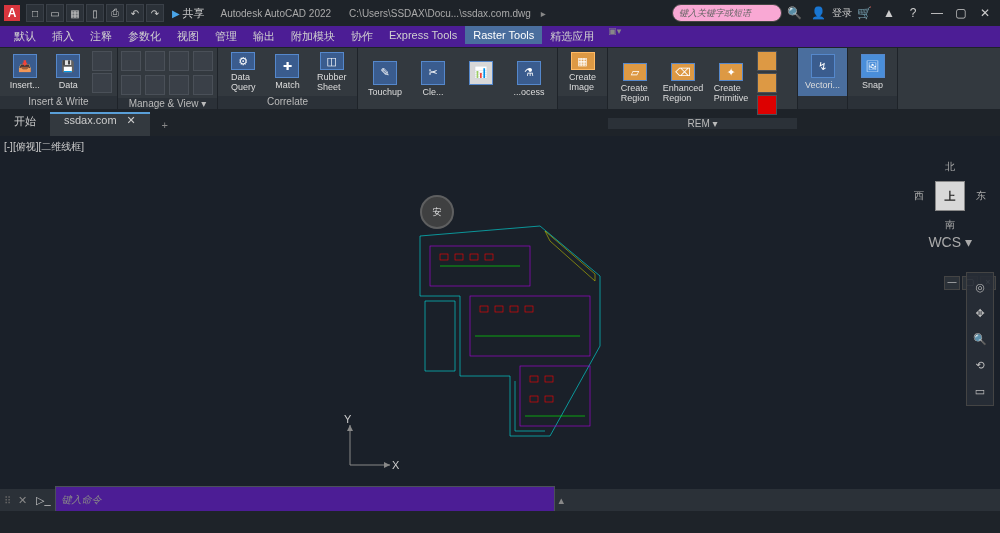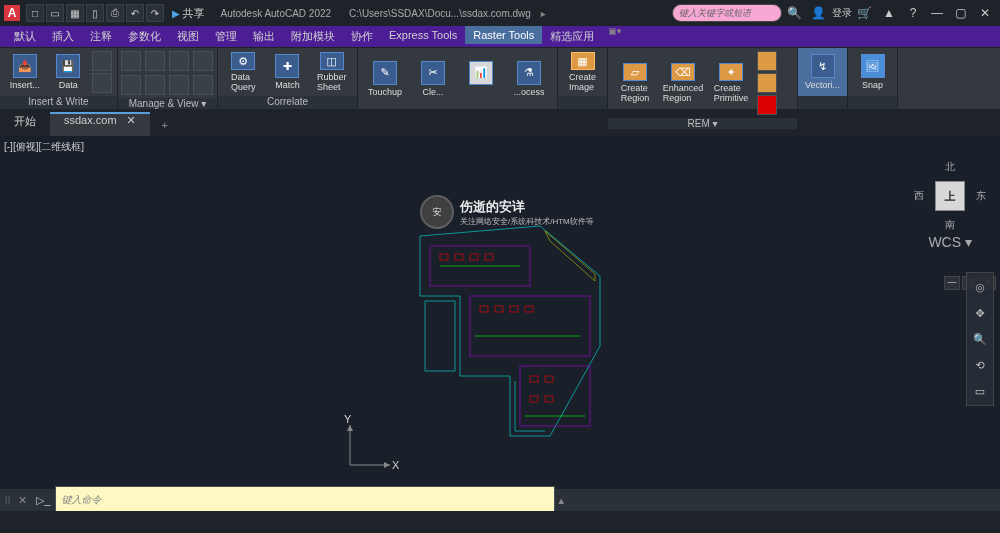--- a/index.html
+++ b/index.html
@@ -34,21 +34,21 @@
 .vc-face{width:30px;height:30px;background:#d8d8d8;color:#222;display:flex;align-items:center;justify-content:center;font-size:11px;font-weight:bold;border:1px solid #888}
 .vc-dir{position:absolute;font-size:10px;color:#aaa}
 .wcs{position:absolute;top:98px;right:28px;font-size:14px;color:#aaa}
 .navbar{position:absolute;top:136px;right:6px;width:28px;background:rgba(40,46,54,.9);border:1px solid #444;display:flex;flex-direction:column;align-items:center;padding:4px 0;gap:6px}
 .navbar .nb{width:20px;height:20px;font-size:11px;text-align:center;line-height:20px;cursor:pointer;color:#bbb}
 .ucs{position:absolute;bottom:14px;left:340px}
 .drawing{position:absolute;top:70px;left:400px;width:240px;height:240px}
 .cmdbar{position:absolute;bottom:22px;left:0;right:0;height:22px;background:#2b3138;display:flex;align-items:center;padding:0 4px;gap:4px}
 .cmd-handle{width:10px;color:#666;font-size:10px}
 .cmd-close{width:14px;font-size:11px;color:#888}
-.cmd-input{flex:1;max-width:500px;height:28px;background:#fef9c3;border:1px solid #4a5058;padding:0 6px;color:#888;font-style:italic;font-size:10px;display:flex;align-items:center}
+.cmd-input{flex:1;max-width:500px;height:28px;background:#4c1d95;border:1px solid #4a5058;padding:0 6px;color:#888;font-style:italic;font-size:10px;display:flex;align-items:center}
 .cmd-arrow{width:14px;color:#888}
 .statusbar{position:absolute;bottom:0;left:0;right:0;height:22px;background:#1e2329}
 .watermark{position:absolute;top:195px;left:420px;display:flex;align-items:center;gap:6px;z-index:5;opacity:.9}
 .wm-circle{width:34px;height:34px;border-radius:50%;background:#444;border:2px solid #666;display:flex;align-items:center;justify-content:center;font-size:9px;color:#fff}
 .wm-text{font-size:13px;font-weight:bold;color:#fff}
 .wm-sub{font-size:8px;color:#ccc}
 .minmax{position:absolute;top:140px;right:4px;display:flex;gap:2px}
 .minmax div{width:16px;height:14px;background:#2b3138;border:1px solid #444;font-size:9px;text-align:center;cursor:pointer}
 </style>
 </head>
@@ -296,24 +296,20 @@
     <line x1="10" y1="50" x2="10" y2="10" stroke="#888" stroke-width="1"></line>
     <polygon points="50,50 44,47 44,53" fill="#888"></polygon>
     <polygon points="10,10 7,16 13,16" fill="#888"></polygon>
     <text x="52" y="54" fill="#ccc" font-size="10">X</text>
     <text x="4" y="8" fill="#ccc" font-size="10">Y</text>
   </svg>
 </div>
 
 <div class="watermark">
   <div class="wm-circle">安</div>
-  <div>
-    <div class="wm-text">伤逝的安详</div>
-    <div class="wm-sub">关注网络安全/系统科技术/HTM软件等</div>
-  </div>
 </div>
 
 <div class="cmdbar">
   <span class="cmd-handle">⠿</span>
   <span class="cmd-close">✕</span>
   <span style="font-size:11px;color:#ccc">▷_</span>
   <div class="cmd-input">键入命令</div>
   <span class="cmd-arrow">▴</span>
 </div>
 

